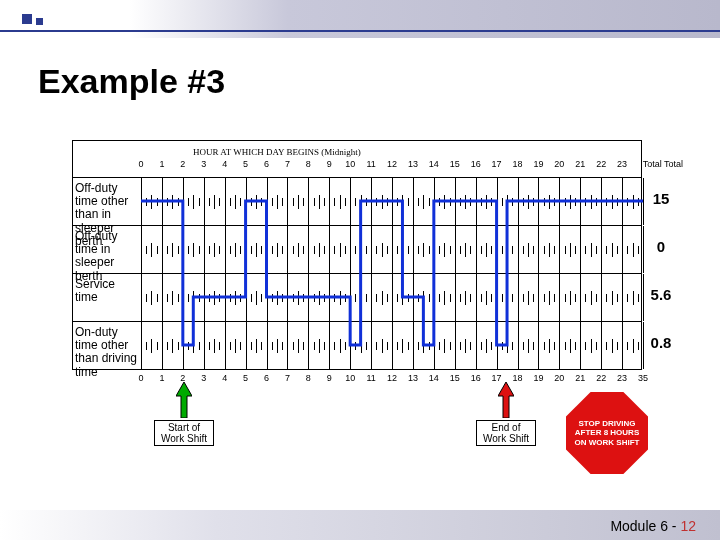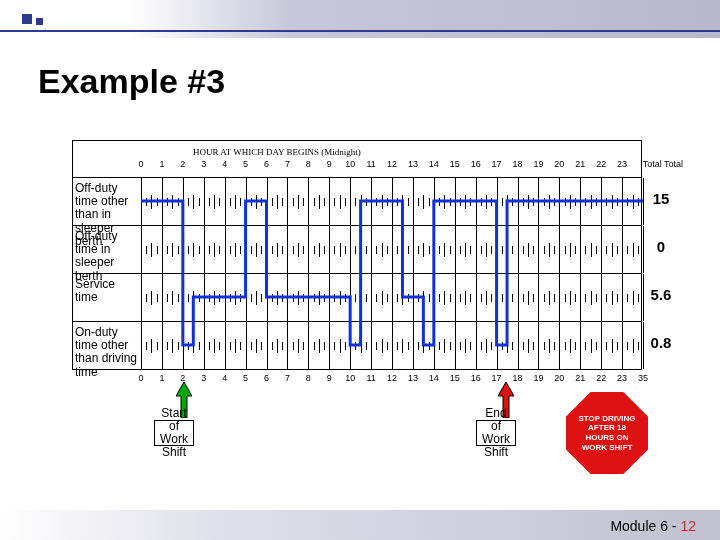--- a/index.html
+++ b/index.html
@@ -25,21 +25,21 @@
   .row-total { position: absolute; right: -36px; top: 12px; width: 32px; font-size: 15px; font-weight: bold; text-align: center; }
   .total-head { position: absolute; right: -42px; top: 18px; font-size: 9px; }
   .grid { position: absolute; left: 68px; right: 0; top: 0; bottom: 0; }
   .vline { position: absolute; top: 0; bottom: 0; width: 1px; background: #000; }
   .minor { position: absolute; width: 1px; background: #000; }
   .bottom-ticks { position: absolute; left: 68px; right: 0; top: 228px; }
   .tick-bot { position: absolute; font-size: 9px; text-align: center; width: 14px; transform: translateX(-7px); top: 4px; }
   .duty-line { position: absolute; stroke: #1030d8; stroke-width: 3; fill: none; }
   .arrow { position: absolute; width: 16px; height: 36px; }
   .arrow svg { width: 100%; height: 100%; }
-  .label-box { position: absolute; width: 40px; height: 26px; border: 1px solid #000; font-size: 12px; display: flex; align-items: center; justify-content: center; text-align: center; line-height: 1.1; padding: 2px; }
+  .label-box { position: absolute; width: 60px; height: 26px; border: 1px solid #000; font-size: 10px; display: flex; align-items: center; justify-content: center; text-align: center; line-height: 1.1; padding: 2px; }
   .octagon { position: absolute; width: 82px; height: 82px; background: #d11; color: #fff; font-size: 8px; font-weight: bold; display: flex; align-items: center; justify-content: center; text-align: center; line-height: 1.2; padding: 8px; clip-path: polygon(30% 0%, 70% 0%, 100% 30%, 100% 70%, 70% 100%, 30% 100%, 0% 70%, 0% 30%); }
   .footer-band { position: absolute; left: 0; right: 0; bottom: 0; height: 30px; background: linear-gradient(to right, #fff 0%, #e0e0ea 30%, #c0c0d0 100%); }
   .footer-text { position: absolute; right: 24px; bottom: 6px; font-size: 14px; }
   .footer-text .pg { color: #c03030; }
 </style>
 </head>
 <body>
 
 <div class="header-band">
   <div class="header-sq a"></div>
@@ -532,21 +532,21 @@
 <div class="label-box" style="left:154px; top:420px;">Start of Work Shift</div>
 
 <div class="arrow" style="left:498px; top:382px;">
   <svg viewBox="0 0 16 36">
       <polygon points="8,0 16,14 11,14 11,36 5,36 5,14 0,14" fill="#d11" stroke="#000"></polygon>
     </svg>
 </div>
 <div class="label-box" style="left:476px; top:420px;">End of Work Shift</div>
 
 <div class="octagon" style="left:566px; top:392px;">
-  <span>STOP DRIVING AFTER 18 HOURS ON WORK SHIFT</span>
+  <span>STOP DRIVING AFTER 8 HOURS ON WORK SHIFT</span>
 </div>
 
 <div class="footer-band">
   <div class="footer-text">
     <span>Module 6 -</span>
     <span class="pg">12</span>
   </div>
 </div>
 
 </body></html>

